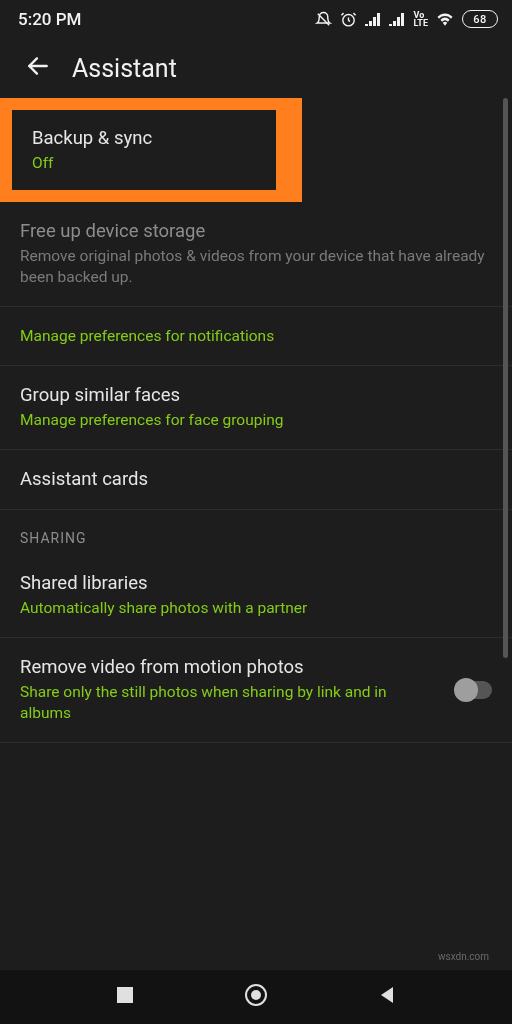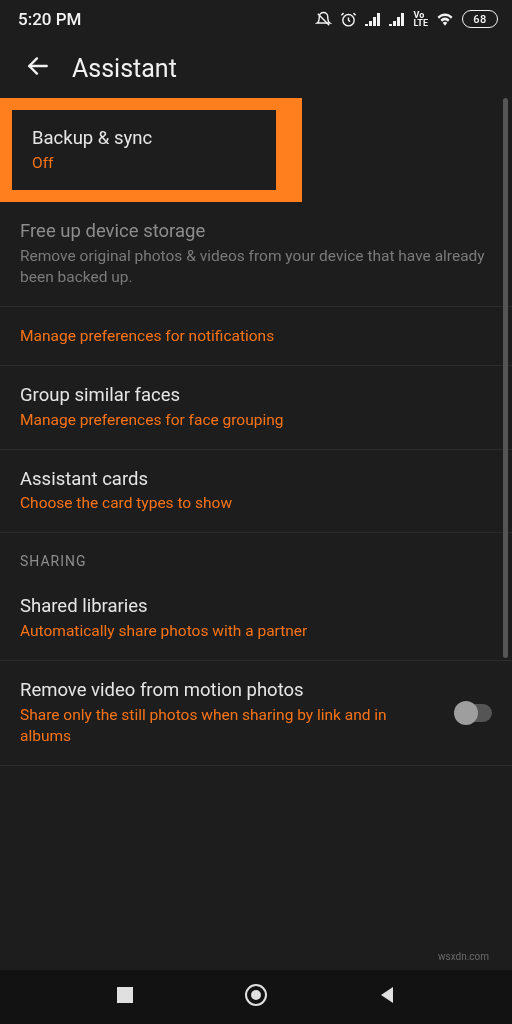--- a/index.html
+++ b/index.html
@@ -76,21 +76,21 @@
     border-bottom: none;
     padding: 16px 20px 16px 20px;
   }
   .item .title {
     font-size: 18.5px;
     color: #e6e6e6;
     line-height: 1.35;
   }
   .item .sub {
     font-size: 15.5px;
-    color: #f97316;
+    color: #84cc16;
     line-height: 1.35;
     margin-top: 2px;
   }
   .item.disabled .title { color: #8d8d8d; }
   .item.disabled .sub { color: #7a7a7a; }
   .section-header {
     padding: 20px 20px 8px 20px;
     font-size: 14px;
     letter-spacing: 1px;
     color: #8d8d8d;
@@ -221,21 +221,20 @@
     <div class="sub">Manage preferences for notifications</div>
   </div>
 
   <div class="item">
     <div class="title">Group similar faces</div>
     <div class="sub">Manage preferences for face grouping</div>
   </div>
 
   <div class="item">
     <div class="title">Assistant cards</div>
-    <div class="sub">Choose the card types to show</div>
   </div>
 
 
   <div class="section-header">SHARING</div>
 
   <div class="item">
     <div class="title">Shared libraries</div>
     <div class="sub">Automatically share photos with a partner</div>
   </div>
 

